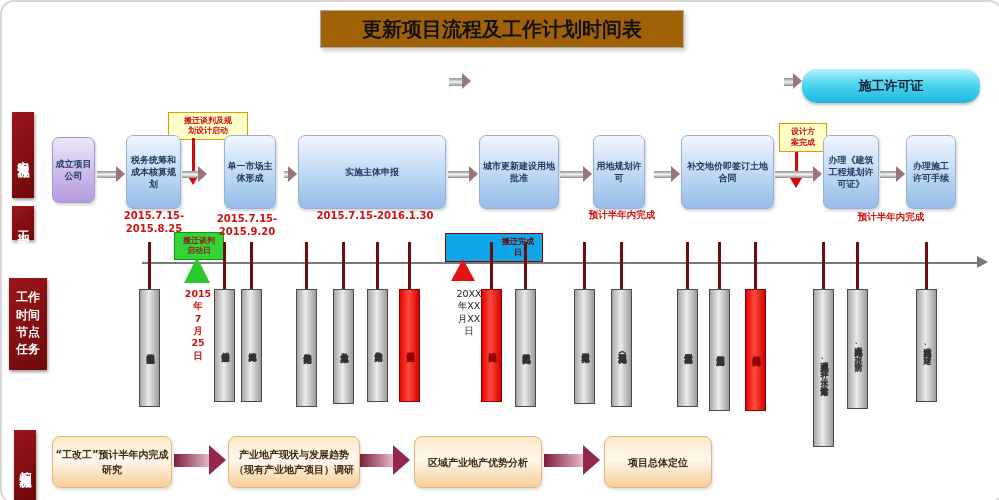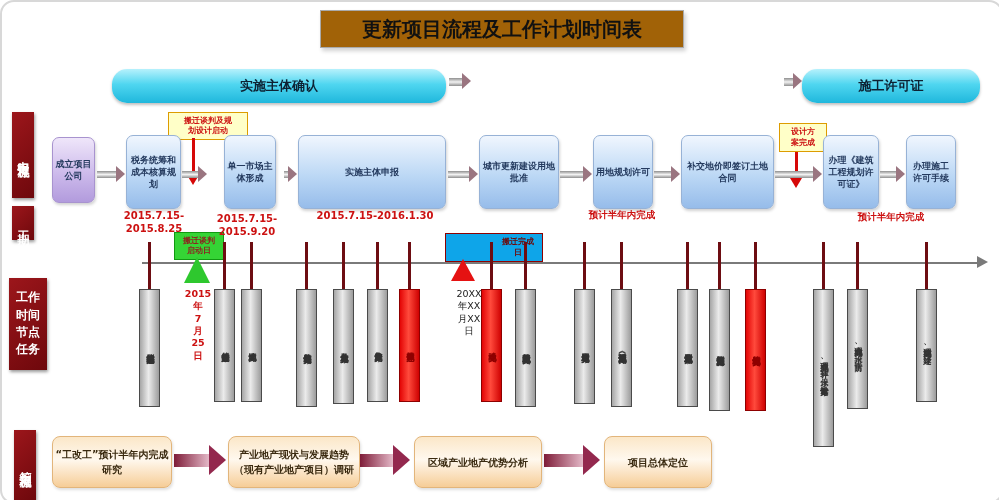--- a/index.html
+++ b/index.html
@@ -96,21 +96,20 @@
   <div class="sideband" id="side-duration">
     <span class="vup">工期</span>
   </div>
   <div class="sideband" id="side-worknodes">
     <span>工作时间节点任务</span>
   </div>
   <div class="sideband" id="side-planning">
     <span class="vup">策划流程</span>
   </div>
 
-  <div class="banner" style="left:110px;width:334px;">实施主体确认</div>
   <div class="banner" style="left:800px;width:178px;">施工许可证</div>
   <div class="harrow barrow" style="left:447px;width:13px;"></div>
   <div class="harrow barrow" style="left:782px;width:9px;"></div>
 
   <div class="note" id="note-left">搬迁谈判及规
 划设计启动</div>
   <div class="note" id="note-right">设计方
 案完成</div>
   <div class="varrow" id="varrow-left"></div>
   <div class="varrow" id="varrow-right"></div>
@@ -132,21 +131,21 @@
   <div class="kdate" id="rdate-x">20XX
 年XX
 月XX
 日</div>
 
 <div class="fbox purple" style="left: 50px; top: 135px; width: 43px; height: 66px;">成立项目公司</div>
     <div class="fbox" style="left: 124px; top: 133px; width: 55px; height: 74px;">税务统筹和成本核算规划</div>
     <div class="fbox" style="left: 222px; top: 133px; width: 52px; height: 74px;">单一市场主体形成</div>
     <div class="fbox" style="left: 296px; top: 133px; width: 148px; height: 74px;">实施主体申报</div>
     <div class="fbox" style="left: 477px; top: 133px; width: 80px; height: 74px;">城市更新建设用地批准</div>
-    <div class="fbox" style="left: 591px; top: 133px; width: 60px; height: 74px;">用地规划许可</div>
+    <div class="fbox" style="left: 591px; top: 133px; width: 52px; height: 74px;">用地规划许可</div>
     <div class="fbox" style="left: 679px; top: 133px; width: 93px; height: 74px;">补交地价即签订土地合同</div>
     <div class="fbox" style="left: 821px; top: 133px; width: 56px; height: 74px;">办理《建筑工程规划许可证》</div>
     <div class="fbox" style="left: 904px; top: 133px; width: 50px; height: 74px;">办理施工许可手续</div>
     <div class="harrow" style="left: 95px; width: 19px;"></div>
     <div class="harrow" style="left: 180px; width: 16px;"></div>
     <div class="harrow" style="left: 282px; width: 4px;"></div>
     <div class="harrow" style="left: 446px; width: 21px;"></div>
     <div class="harrow" style="left: 558px; width: 23px;"></div>
     <div class="harrow" style="left: 652px; width: 17px;"></div>
     <div class="harrow" style="left: 773px; width: 38px;"></div>

